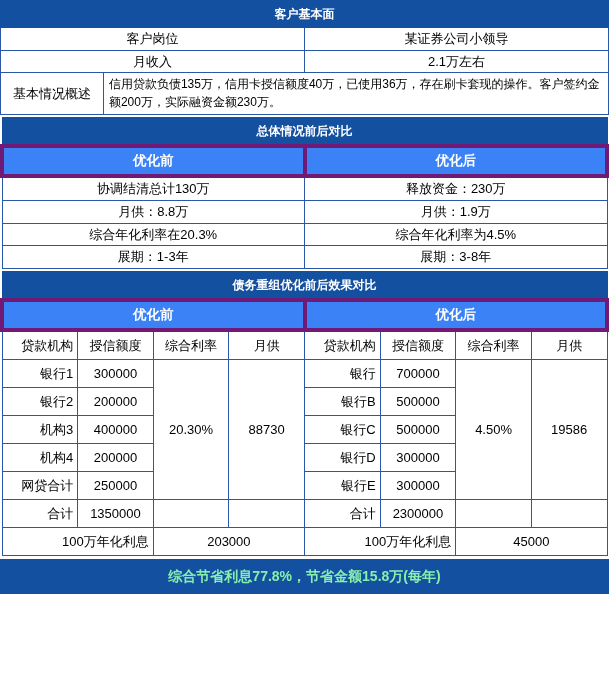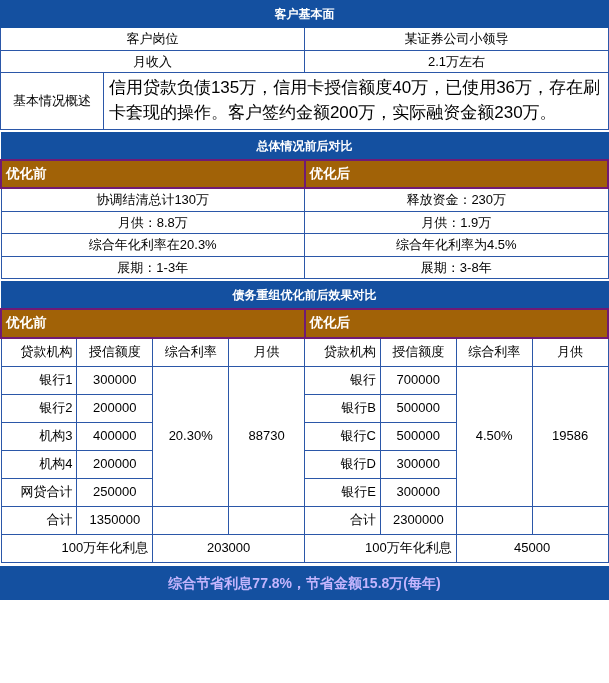--- a/index.html
+++ b/index.html
@@ -36,41 +36,41 @@
   .band {
     background: #1450a0;
     color: #ffffff;
     font-weight: bold;
     text-align: center;
     font-size: 12px;
     padding: 5px 4px;
     border: 1px solid #1450a0;
   }
   .subband {
-    background: #a16207;
+    background: #3b82f6;
     color: #ffffff;
     font-weight: bold;
-    text-align: left;
+    text-align: center;
     font-size: 13.5px;
     padding: 4px;
-    border: 2px solid #701a75;
+    border: 4px solid #701a75;
   }
   .leftcell {
     text-align: right;
     padding-left: 6px;
   }
   .desc {
     text-align: left;
     padding: 3px 5px;
     line-height: 1.45;
-    font-size: 17px;
+    font-size: 12px;
   }
   .footer-band {
     background: #1450a0;
-    color: #c4b5fd;
+    color: #86efac;
     font-weight: bold;
     text-align: center;
     font-size: 14px;
     padding: 7px 4px;
     border: 1px solid #1450a0;
   }
   .tight td { height: 23px; }
 </style>
 </head>
 <body>

